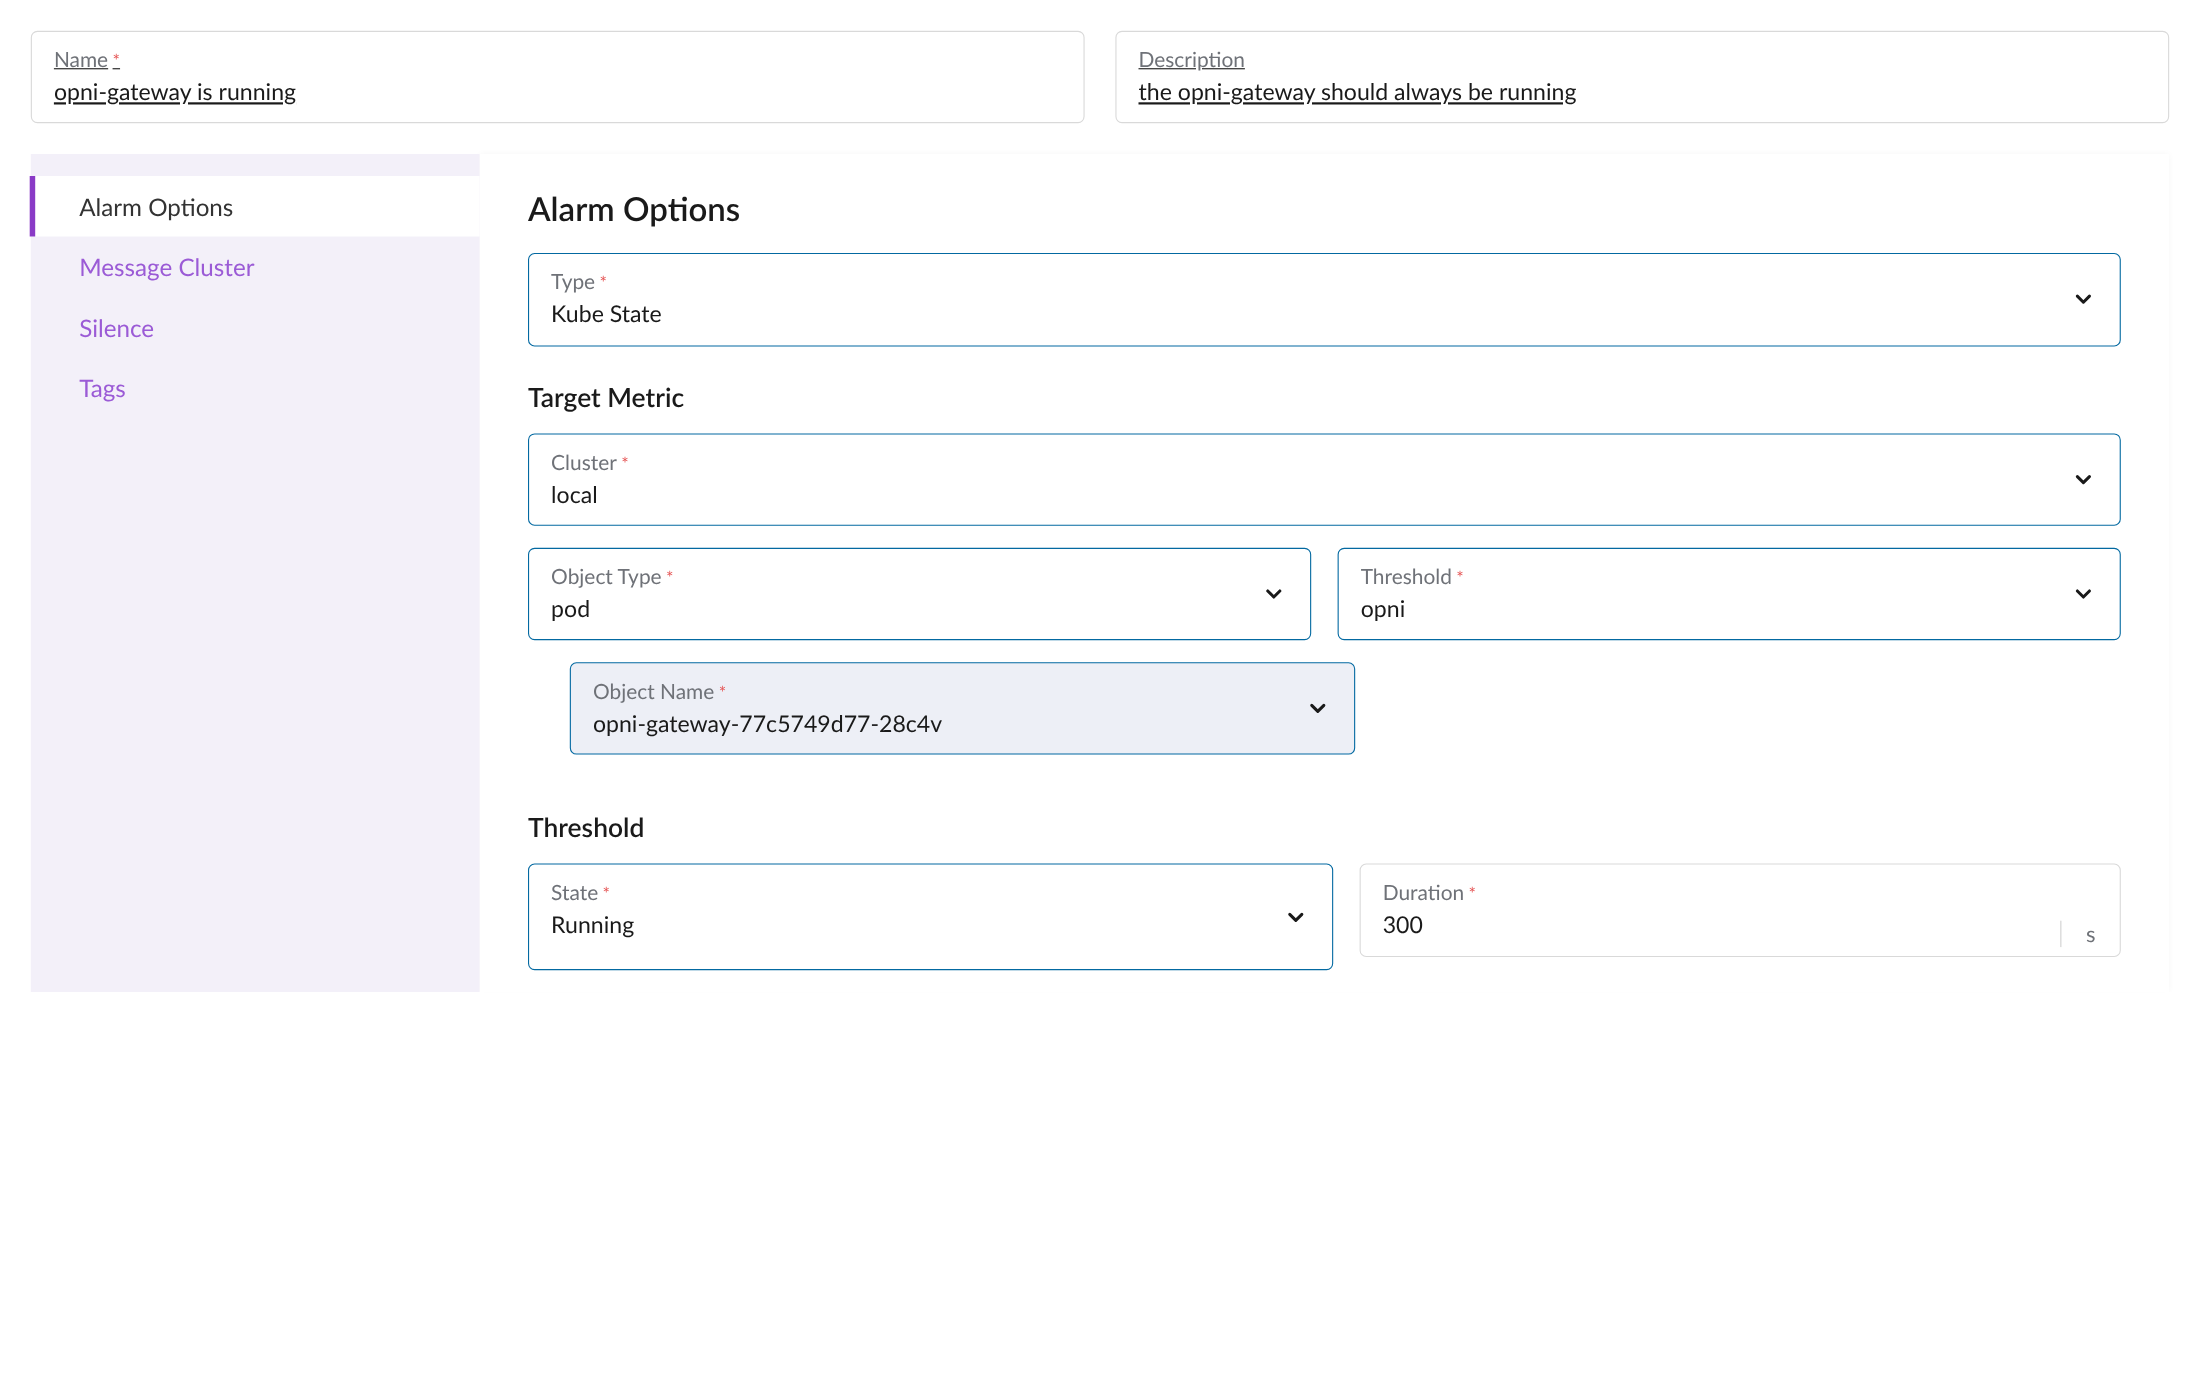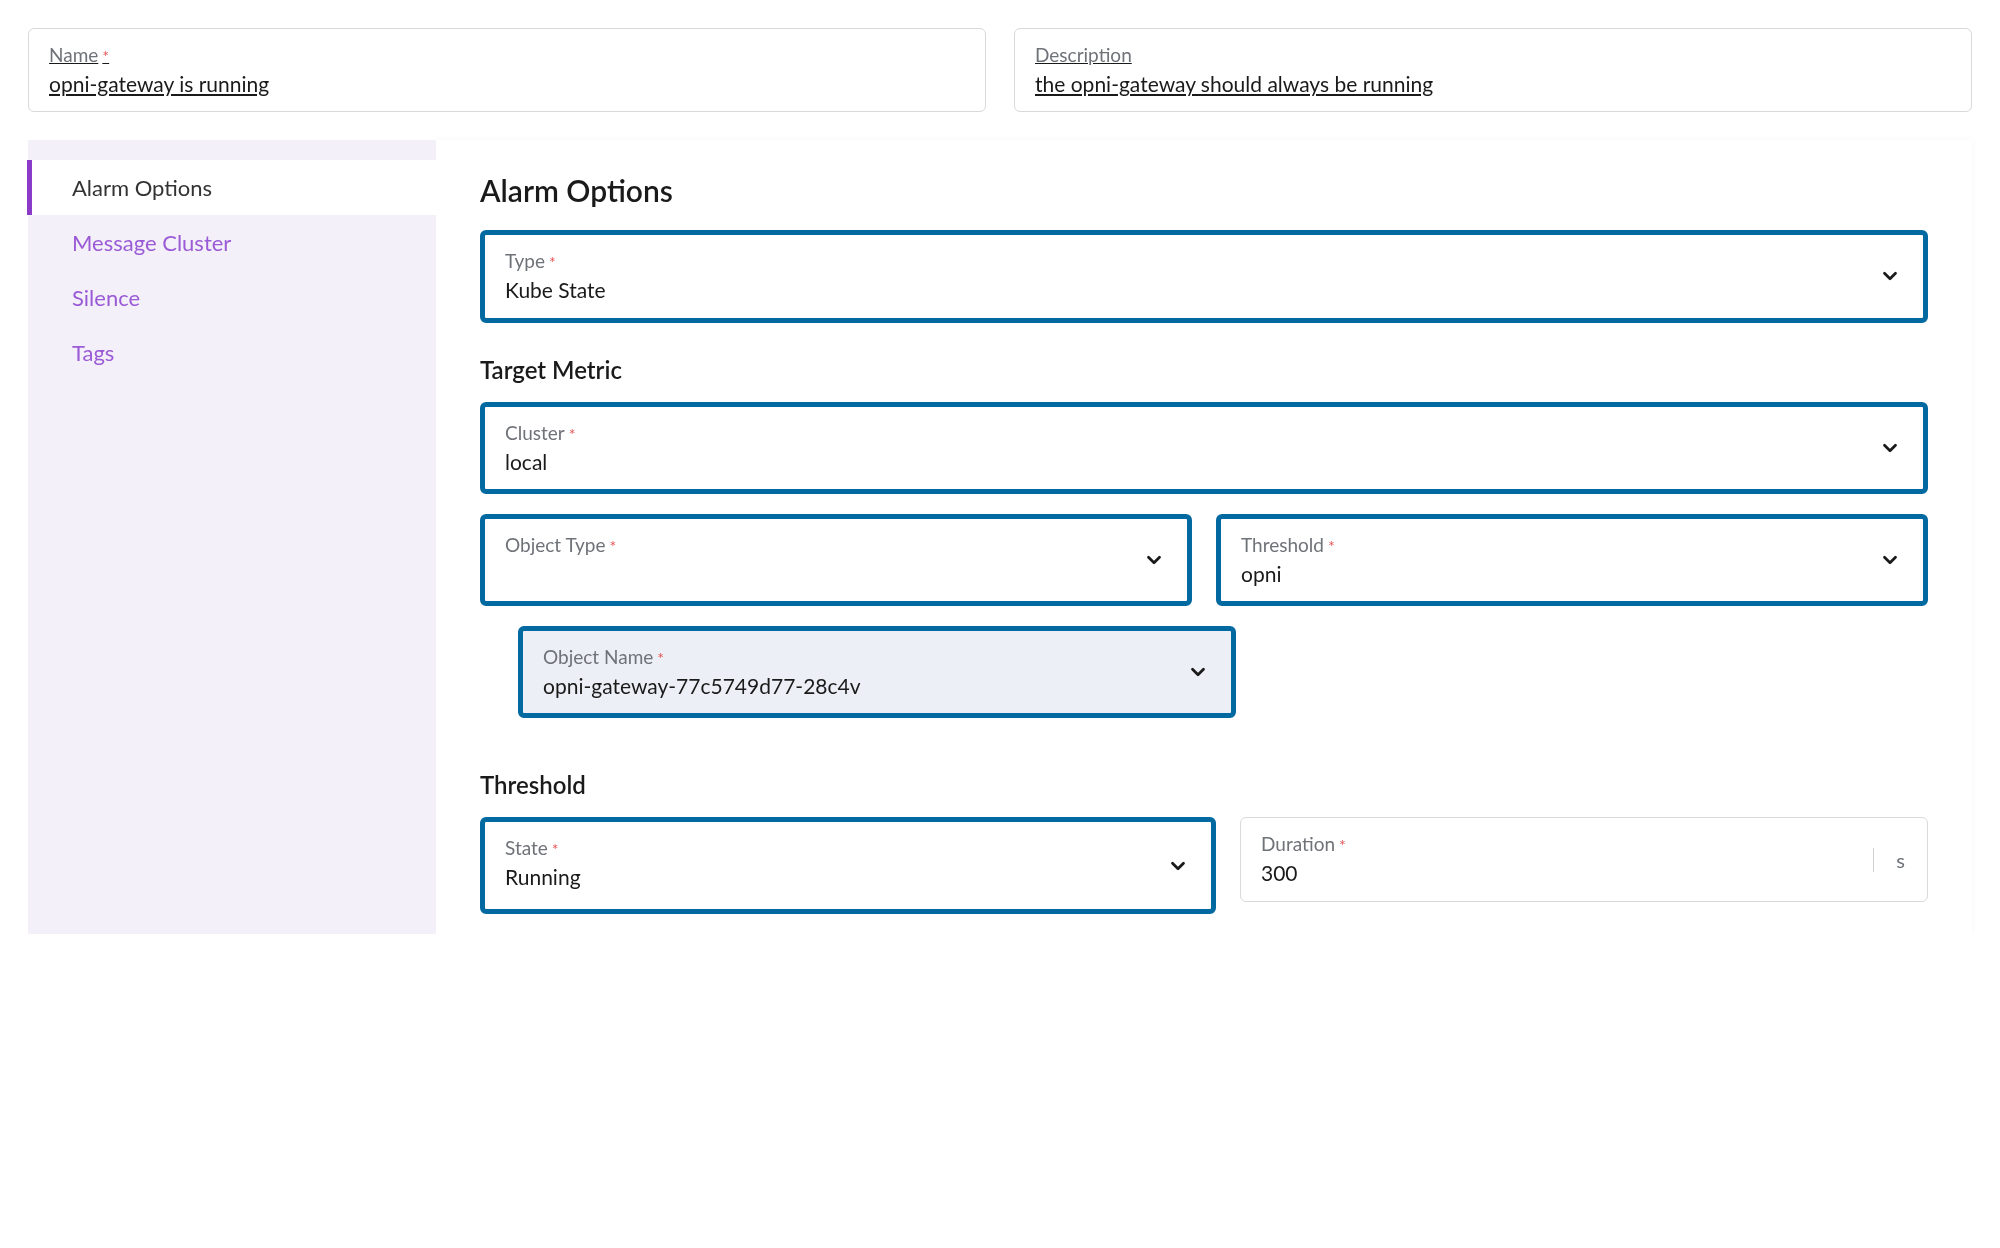--- a/index.html
+++ b/index.html
@@ -80,41 +80,41 @@
     font-size: 24px;
     font-weight: 600;
     margin: 32px 0 18px 0;
   }
   .row2 {
     display: flex;
     gap: 24px;
   }
   .row2 > .select-field { flex: 1; }
   .select-field {
-    border: 5px solid #0369a1;
+    border: 1px solid #0369a1;
     border-radius: 6px;
     padding: 14px 20px;
     background: #fff;
     position: relative;
     margin-bottom: 20px;
   }
   .select-field.highlight {
     background: #edeff6;
     margin-left: 38px;
   }
   .chevron {
     position: absolute;
     right: 22px;
     top: 50%;
     transform: translateY(-50%);
   }
   .chevron svg { width: 22px; height: 22px; display: block; }
   .duration-field {
     display: flex;
-    align-items: center;
+    align-items: flex-end;
     border: 1px solid #d9d9d9;
     border-radius: 6px;
     background: #fff;
     margin-bottom: 32px;
     flex: 1;
   }
   .duration-main { flex: 1; padding: 14px 20px; }
   .duration-unit {
     border-left: 1px solid #d0d0d0;
     display: flex;
@@ -190,20 +190,21 @@
             </svg>
         </span>
       </div>
 
       <div class="row2">
         <div class="select-field">
           <div class="field-label">
             <span>Object Type</span>
             <span class="req">*</span>
           </div>
+          <div class="field-value">pod</div>
           <span class="chevron">
             <svg viewBox="0 0 24 24" fill="none" stroke="#1a1a1a" stroke-width="3" stroke-linecap="round" stroke-linejoin="round">
                 <polyline points="6 9 12 15 18 9"></polyline>
               </svg>
           </span>
         </div>
         <div class="select-field">
           <div class="field-label">
             <span>Threshold</span>
             <span class="req">*</span>

